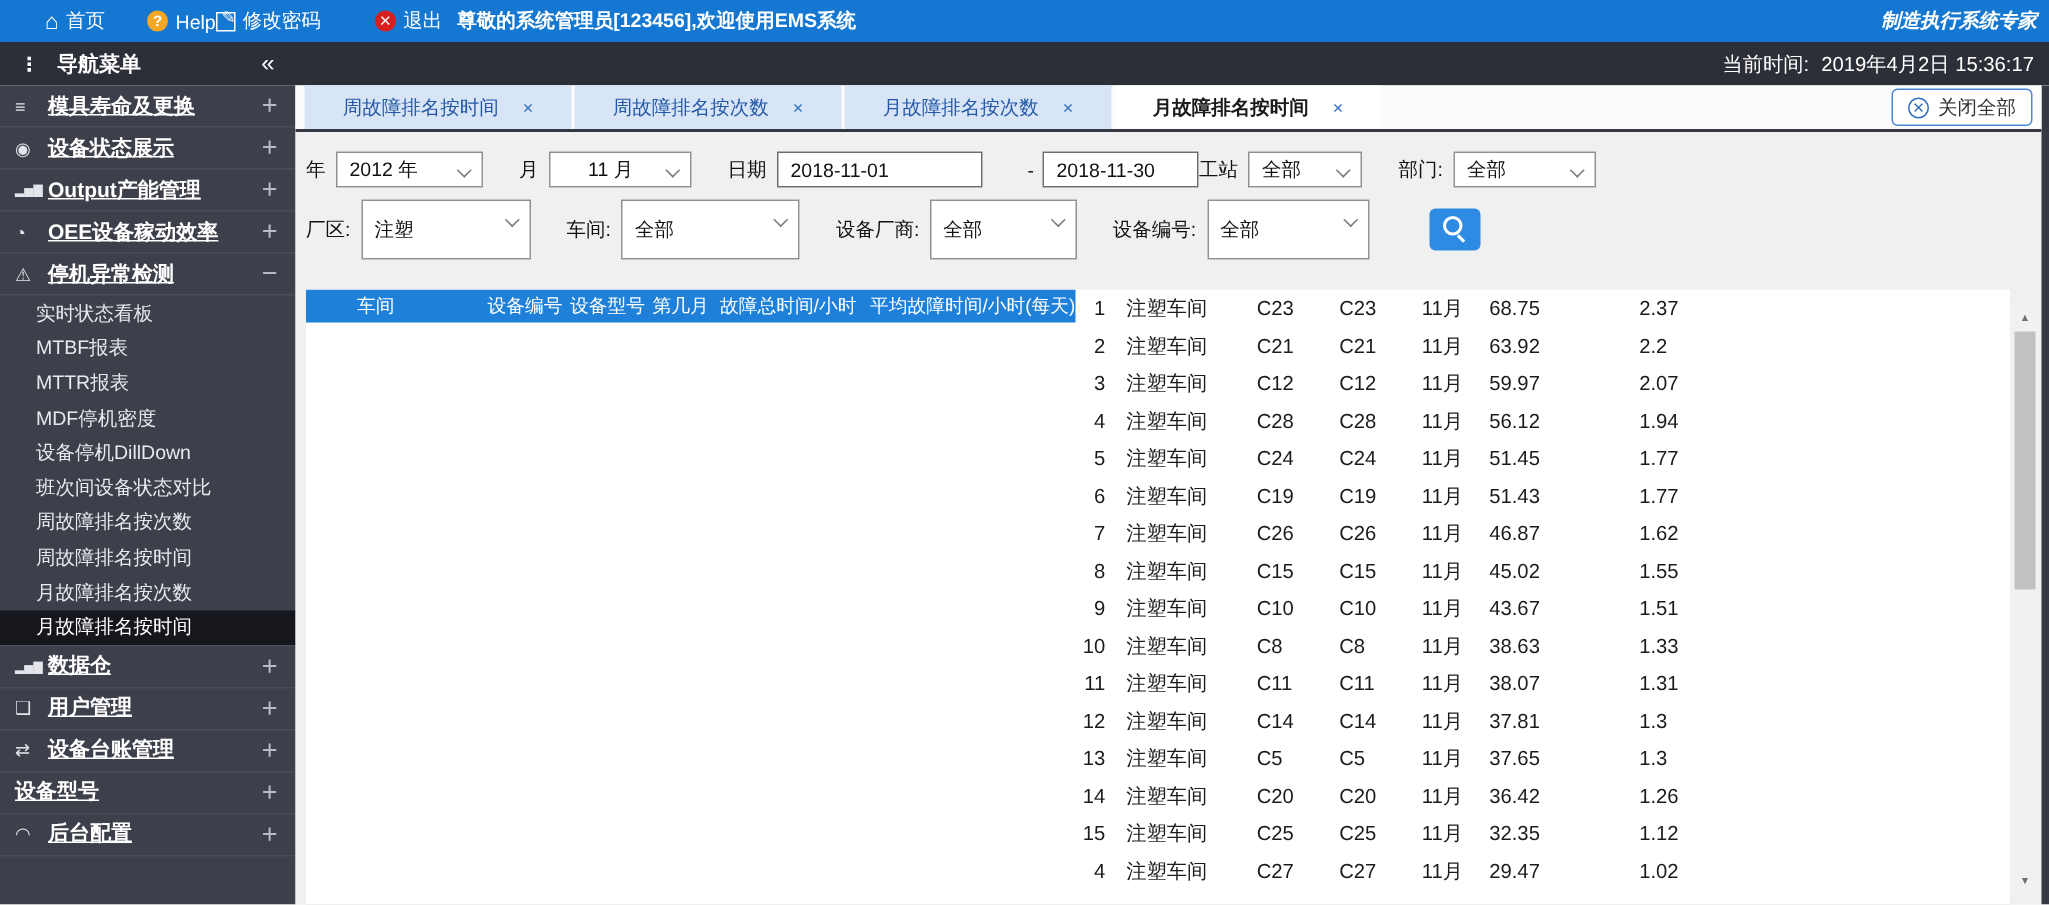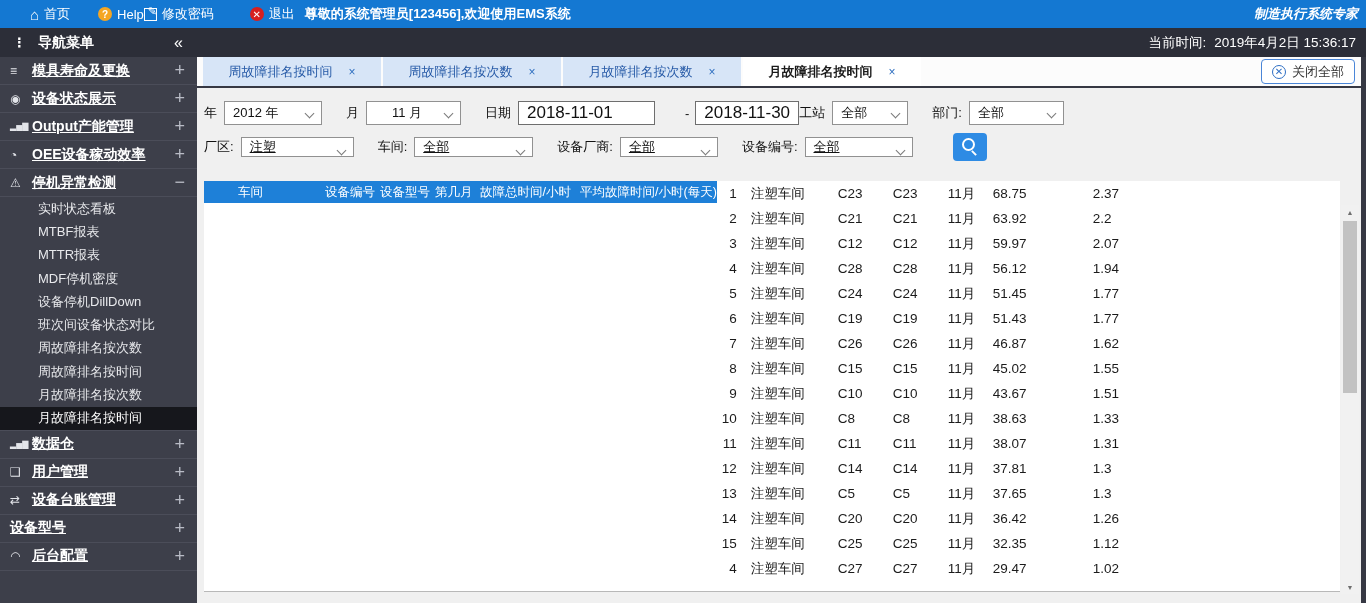--- a/index.html
+++ b/index.html
@@ -30,21 +30,21 @@
   .time-wrap { margin-left:auto; margin-right:10px; color:#fff; font-size:13.5px; display:flex; gap:8px; }
 
   
   .layout { display:flex; height:546px; }
   .sidebar { width:197px; flex-shrink:0; background:#3d3f4a; color:#fff; overflow:hidden; }
   .side-sec { height:28px; display:flex; align-items:center; padding-left:10px; border-bottom:1px solid #4b4d59; cursor:pointer; }
   .sec-icon { width:22px; font-size:12px; color:#e3e5ea; flex-shrink:0; }
   .sec-icon.bars { font-size:8px; letter-spacing:0px; }
   .sec-label { font-size:14px; font-weight:bold; color:#fff; white-space:nowrap;text-decoration:underline; }
   .sec-toggle { margin-left:auto; margin-right:12px; font-size:18px; color:#b9bcc6; font-weight:normal; }
-  .side-item { height:23.3px; display:flex; align-items:center; padding-left:38px; font-size:13px; color:#e8e9ec; cursor:pointer; white-space:nowrap; }
+  .side-item { height:23.3px; display:flex; align-items:center; padding-left:24px; font-size:13px; color:#e8e9ec; cursor:pointer; white-space:nowrap; }
   .side-item.active { background:#16171c; color:#fff; }
   .side-submenu { border-bottom:1px solid #4b4d59; }
 
   .main { flex:1; display:flex; flex-direction:column; min-width:0; border-right:5px solid #363843; background:#f0f0f0; }
 
   
   .tabstrip { height:31px; background:#fcfcfc; border-bottom:2px solid #363843; display:flex; align-items:stretch; padding-left:6px; position:relative; flex-shrink:0; }
   .tab { width:178px; margin-right:2px; background:#d7e5f7; color:#2458a6; font-size:13px; display:flex; align-items:center; justify-content:center; gap:16px; cursor:pointer; }
   .tab.active { background:#ffffff; color:#1a1a1a; font-weight:bold; }
   .tab-close { color:#2f6fc0; font-size:12px; font-weight:normal; cursor:pointer; }
@@ -52,24 +52,24 @@
   .close-all-glyph { width:14px; height:14px; border:1px solid #2e6fc4; border-radius:50%; color:#2e6fc4; font-size:10px; display:flex; align-items:center; justify-content:center; }
 
   
   .content { flex:1; position:relative; padding-left:7px; overflow:hidden; }
   .frow { display:flex; align-items:center; font-size:13px; color:#111; }
   .frow1 { margin-top:13px; }
   .frow2 { margin-top:8px; }
   .field { display:flex; align-items:center; margin-right:24px; }
   .field .flabel { margin-right:7px; white-space:nowrap; }
   .sel { position:relative; height:24px; border:1px solid #919191; background:#fff; display:flex; align-items:center; padding:0 22px 0 8px; font-size:13px; color:#111; cursor:pointer; }
-  .frow2 .sel { height:20px;text-decoration:underline; }
+  .frow2 .sel { height:40px; }
   .chev { position:absolute; right:8px; top:8px; width:7px; height:7px; border-right:1px solid #7a7a7a; border-bottom:1px solid #7a7a7a; transform:rotate(45deg); }
   .frow2 .chev { top:9px; }
-  .inp { height:24px; border:1px solid #6e6e6e; background:#fff; display:flex; align-items:center; padding:0 8px; font-size:17px; color:#111; }
+  .inp { height:24px; border:1px solid #6e6e6e; background:#fff; display:flex; align-items:center; padding:0 8px; font-size:13px; color:#111; }
   .date-sep { margin:0 6px; margin-right:6px; }
   .field.sep-field { margin-right:0; }
   [data-name="year-select"]  { width:98px; }
   [data-name="month-select"] { width:95px;padding-left:25px; }
   [data-name="date-start-input"] { width:137px; }
   [data-name="date-end-input"]   { width:104px; }
   [data-name="station-select"]   { width:76px; }
   [data-name="department-select"]{ width:95px; }
   [data-name="plant-select"]     { width:113px; }
   [data-name="workshop-select"]  { width:119px; }

